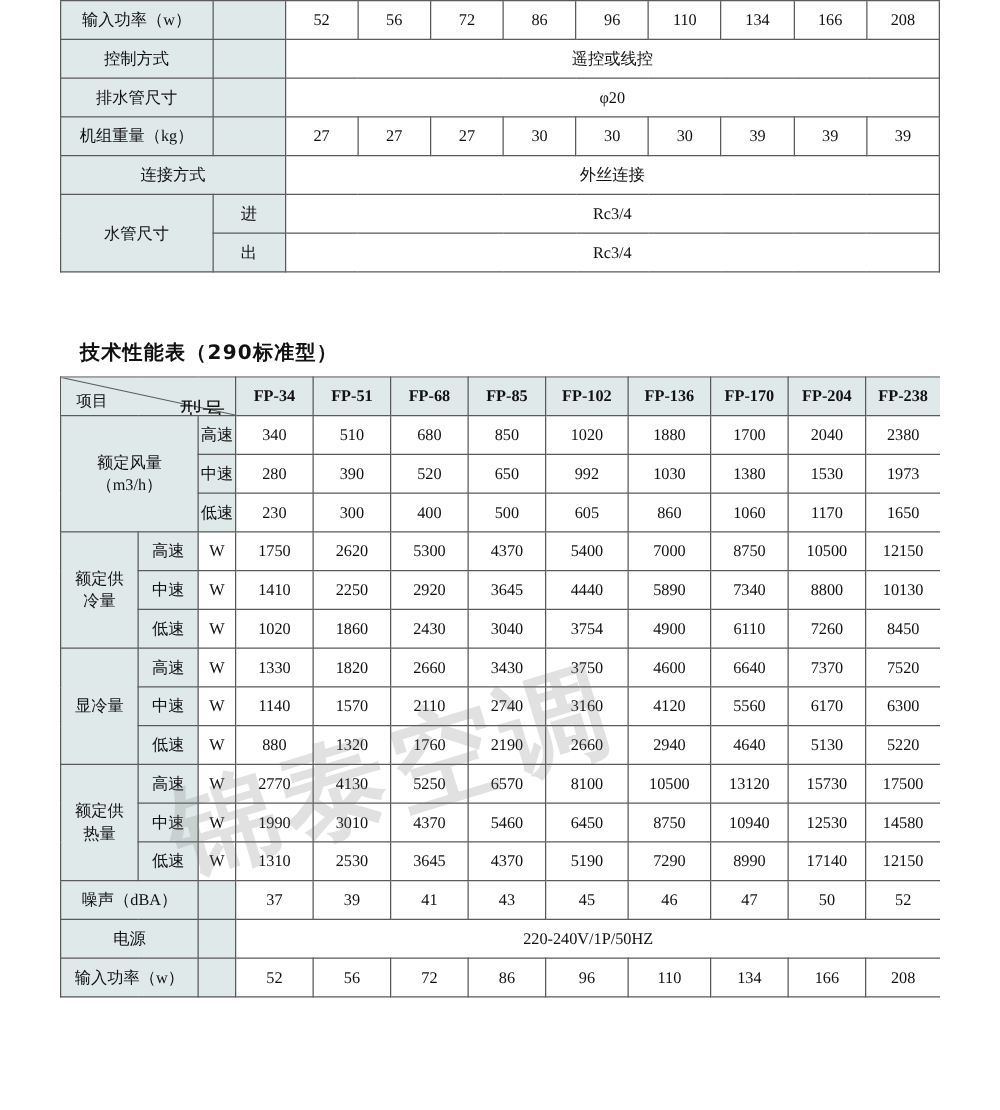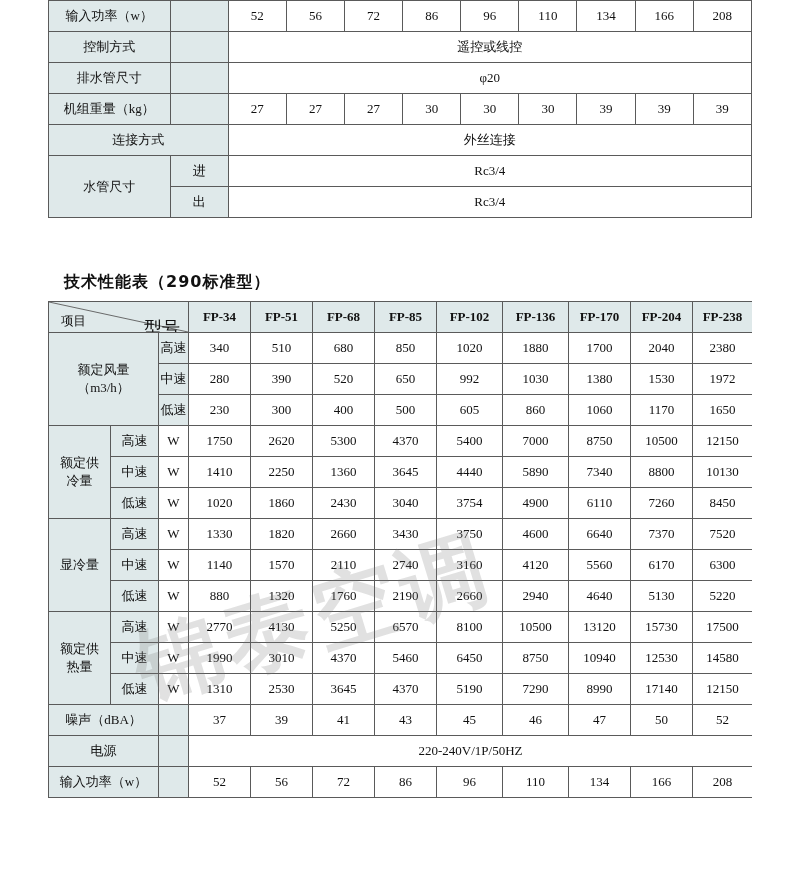--- a/index.html
+++ b/index.html
@@ -273,21 +273,21 @@
       <tr>
         <td class="small-lbl">中速</td>
         <td class="num">280</td>
         <td class="num">390</td>
         <td class="num">520</td>
         <td class="num">650</td>
         <td class="num">992</td>
         <td class="num">1030</td>
         <td class="num">1380</td>
         <td class="num">1530</td>
-        <td class="num">1972</td>
+        <td class="num">1973</td>
       </tr>
       <tr>
         <td class="small-lbl">低速</td>
         <td class="num">230</td>
         <td class="num">300</td>
         <td class="num">400</td>
         <td class="num">500</td>
         <td class="num">605</td>
         <td class="num">860</td>
         <td class="num">1060</td>
@@ -310,21 +310,21 @@
         <td class="num">7000</td>
         <td class="num">8750</td>
         <td class="num">10500</td>
         <td class="num">12150</td>
       </tr>
       <tr>
         <td class="small-lbl">中速</td>
         <td class="unit">W</td>
         <td class="num">1410</td>
         <td class="num">2250</td>
-        <td class="num">1360</td>
+        <td class="num">2920</td>
         <td class="num">3645</td>
         <td class="num">4440</td>
         <td class="num">5890</td>
         <td class="num">7340</td>
         <td class="num">8800</td>
         <td class="num">10130</td>
       </tr>
       <tr>
         <td class="small-lbl">低速</td>
         <td class="unit">W</td>

